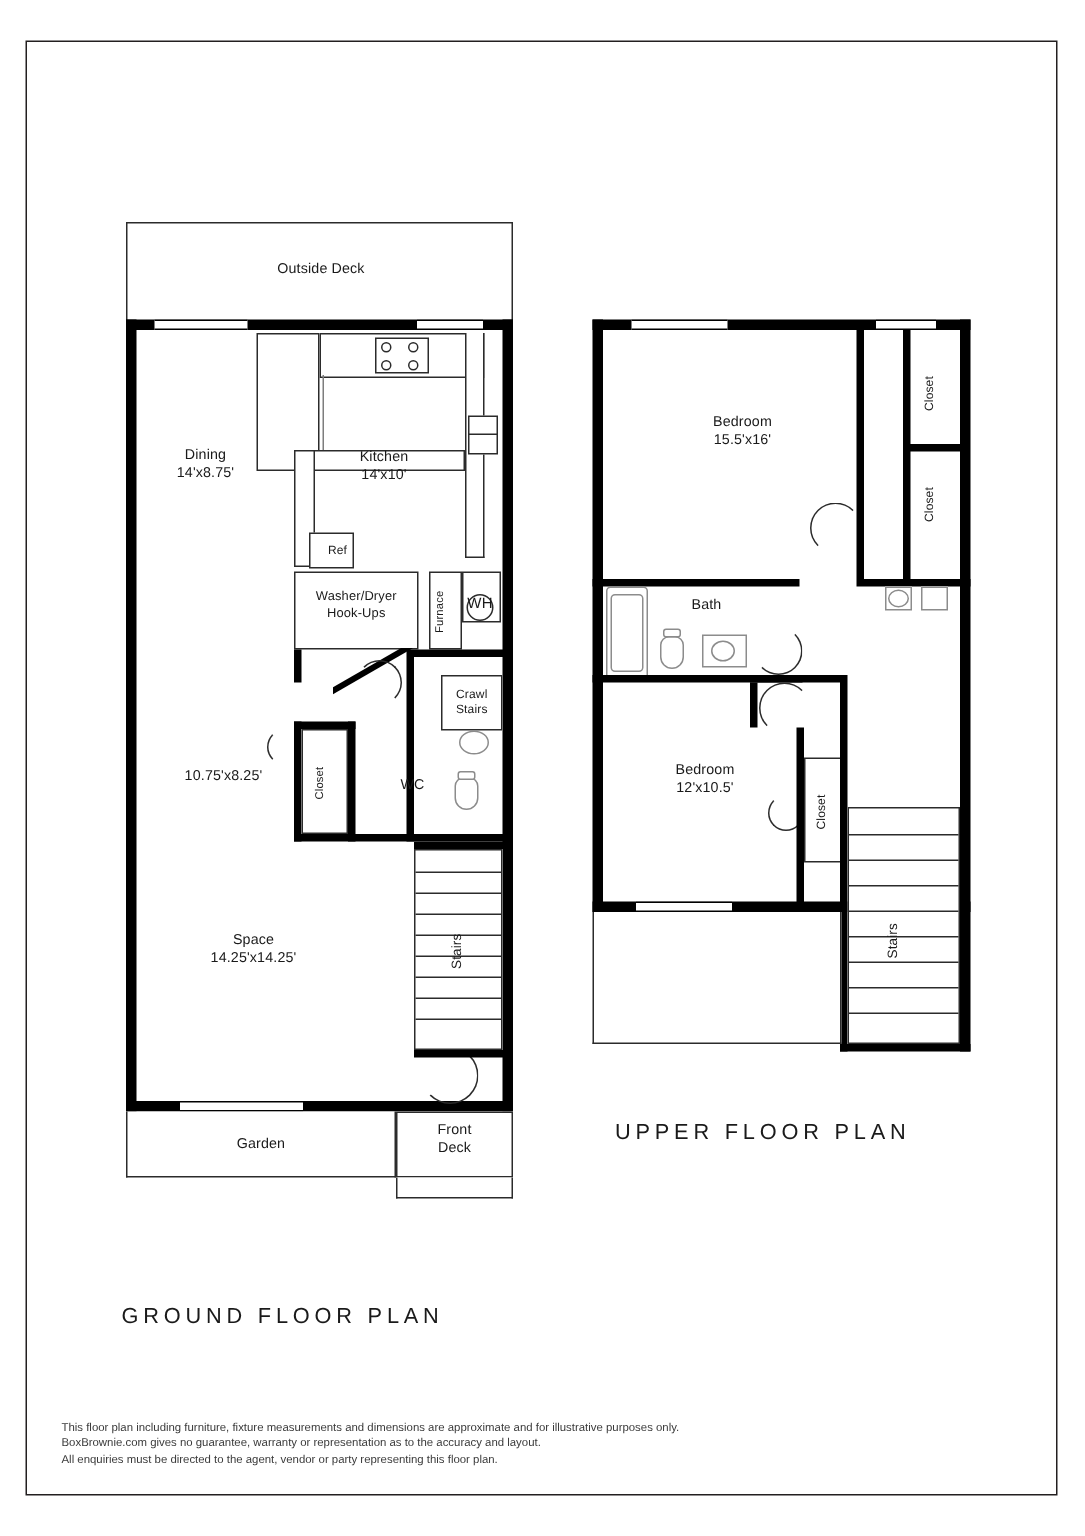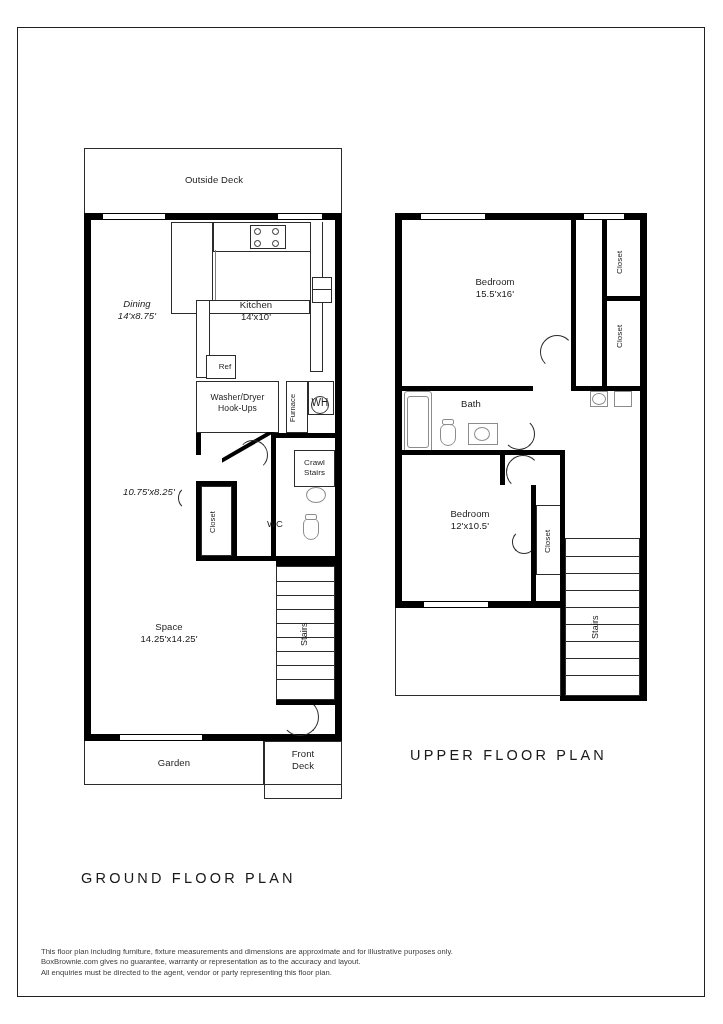--- a/index.html
+++ b/index.html
@@ -130,41 +130,41 @@
     <div class="box" style="left:312px;top:277px;width:20px;height:26px;"></div>
     <div class="abs" style="left:312px;top:289px;width:20px;height:1px;background:#2b2b2b;"></div>
 
     <div class="abs" style="left:196px;top:300px;width:114px;height:14px;border:1px solid #2b2b2b;background:#fff;"></div>
     <div class="abs" style="left:196px;top:300px;width:14px;height:78px;border:1px solid #2b2b2b;background:#fff;"></div>
 
     <div class="abs hairline" style="left:215px;top:250px;width:1px;height:50px;background:#7d7d7d;"></div>
 
     <div class="lbl" style="left:210px;top:279px;width:92px;margin-top:20px;"><span>Kitchen</span><br><span>14'x10'</span></div>
 
-    <div class="lbl" style="left:88px;top:298px;width:98px;font-style:italic;"><span>Dining</span><br><span>14'x8.75'</span></div>
+    <div class="lbl" style="left:88px;top:298px;width:98px;"><span>Dining</span><br><span>14'x8.75'</span></div>
 
     <div class="box" style="left:206px;top:355px;width:30px;height:24px;"></div>
     <div class="lbl tiny" style="left:206px;top:362px;width:38px;font-size:8px;">Ref</div>
 
     <div class="abs" style="left:196px;top:381px;width:83px;height:52px;border:1px solid #2b2b2b;background:#fff;"></div>
     <div class="lbl" style="left:196px;top:392px;width:83px;font-size:8.6px;line-height:11px;">Washer/Dryer
 Hook-Ups</div>
 
     <div class="abs" style="left:286px;top:381px;width:22px;height:52px;border:1px solid #2b2b2b;background:#fff;"></div>
     <div class="lbl vert tiny" style="left:288px;top:386px;width:12px;height:44px;">Furnace</div>
 
     <div class="abs" style="left:308px;top:381px;width:26px;height:34px;border:1px solid #2b2b2b;background:#fff;"></div>
     <div class="circle" style="left:311px;top:396px;width:18px;height:18px;"></div>
     <div class="lbl" style="left:310px;top:397px;width:20px;font-size:10px;">WH</div>
 
     <div class="abs" style="left:294px;top:450px;width:41px;height:37px;border:1px solid #2b2b2b;background:#fff;"></div>
     <div class="lbl tiny" style="left:294px;top:458px;width:41px;font-size:8px;line-height:9.5px;">Crawl
 Stairs</div>
 
-    <div class="lbl" style="left:94px;top:486px;width:110px;font-style:italic;">10.75'x8.25'</div>
+    <div class="lbl" style="left:94px;top:512px;width:110px;">10.75'x8.25'</div>
 
     <div class="abs wall" style="left:196px;top:433px;width:5px;height:22px;"></div>
     <div class="abs wall" style="left:232px;top:481px;width:5px;height:80px;"></div>
     <div class="abs wall" style="left:196px;top:481px;width:41px;height:5px;"></div>
     <div class="abs wall" style="left:196px;top:481px;width:5px;height:80px;"></div>
     <div class="abs wall" style="left:196px;top:556px;width:140px;height:5px;"></div>
     <div class="abs wall" style="left:271px;top:433px;width:5px;height:128px;"></div>
     <div class="abs wall" style="left:276px;top:433px;width:60px;height:5px;"></div>
 
     <div class="abs" style="left:222px;top:432px;width:62px;height:36px;overflow:hidden;">

